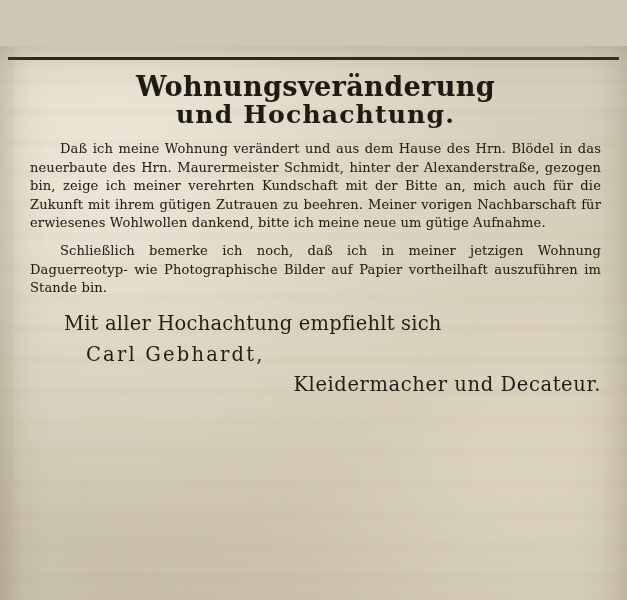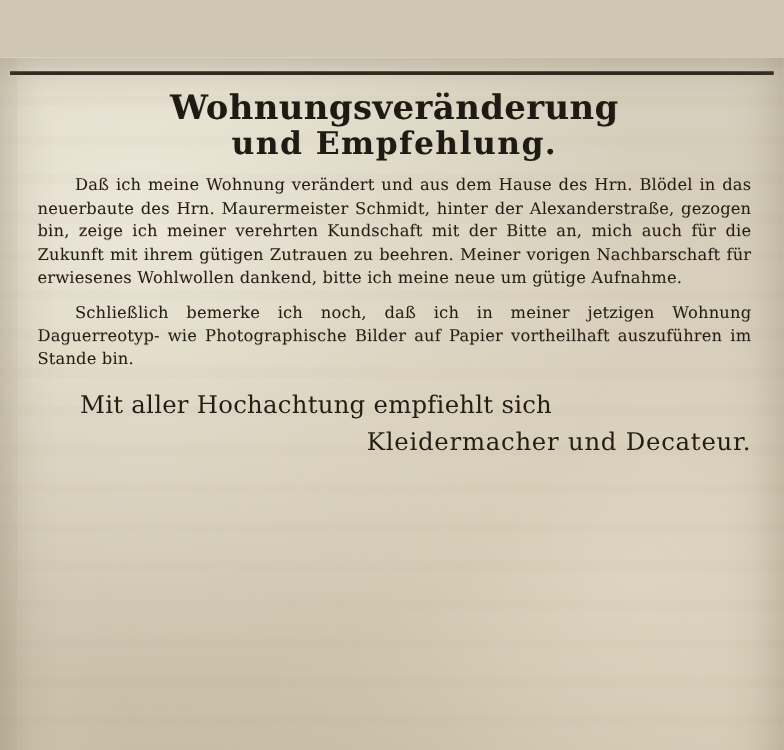--- a/index.html
+++ b/index.html
@@ -132,28 +132,29 @@
 
 <div class="page">
   <div class="bleed"></div>
 
   <div class="rule top"></div>
 
   <div class="content">
 
     <h1 class="headline">
       <span>Wohnungsveränderung</span>
-      <span class="l2">und Empfehlung.</span>
+      <span class="l2">und Hochachtung.</span>
     </h1>
 
     <p class="body">Daß ich meine Wohnung verändert und aus dem Hause des Hrn. Blödel in das neuerbaute des Hrn. Maurermeister Schmidt, hinter der Alexanderstraße, gezogen bin, zeige ich meiner verehrten Kundschaft mit der Bitte an, mich auch für die Zukunft mit ihrem gütigen Zutrauen zu beehren. Meiner vorigen Nachbarschaft für erwiesenes Wohlwollen dankend, bitte ich meine neue um gütige Aufnahme.</p>
 
     <p class="body">Schließlich bemerke ich noch, daß ich in meiner jetzigen Wohnung Daguerreotyp- wie Photographische Bilder auf Papier vortheilhaft auszuführen im Stande bin.</p>
 
     <div class="signature">
       <span class="sig-closing">Mit aller Hochachtung empfiehlt sich</span>
+      <span class="sig-name">Carl Gebhardt,</span>
       <span class="sig-trade">Kleidermacher und Decateur.</span>
     </div>
 
   </div>
 
   <div class="vignette"></div>
 </div>
 
 </body></html>

